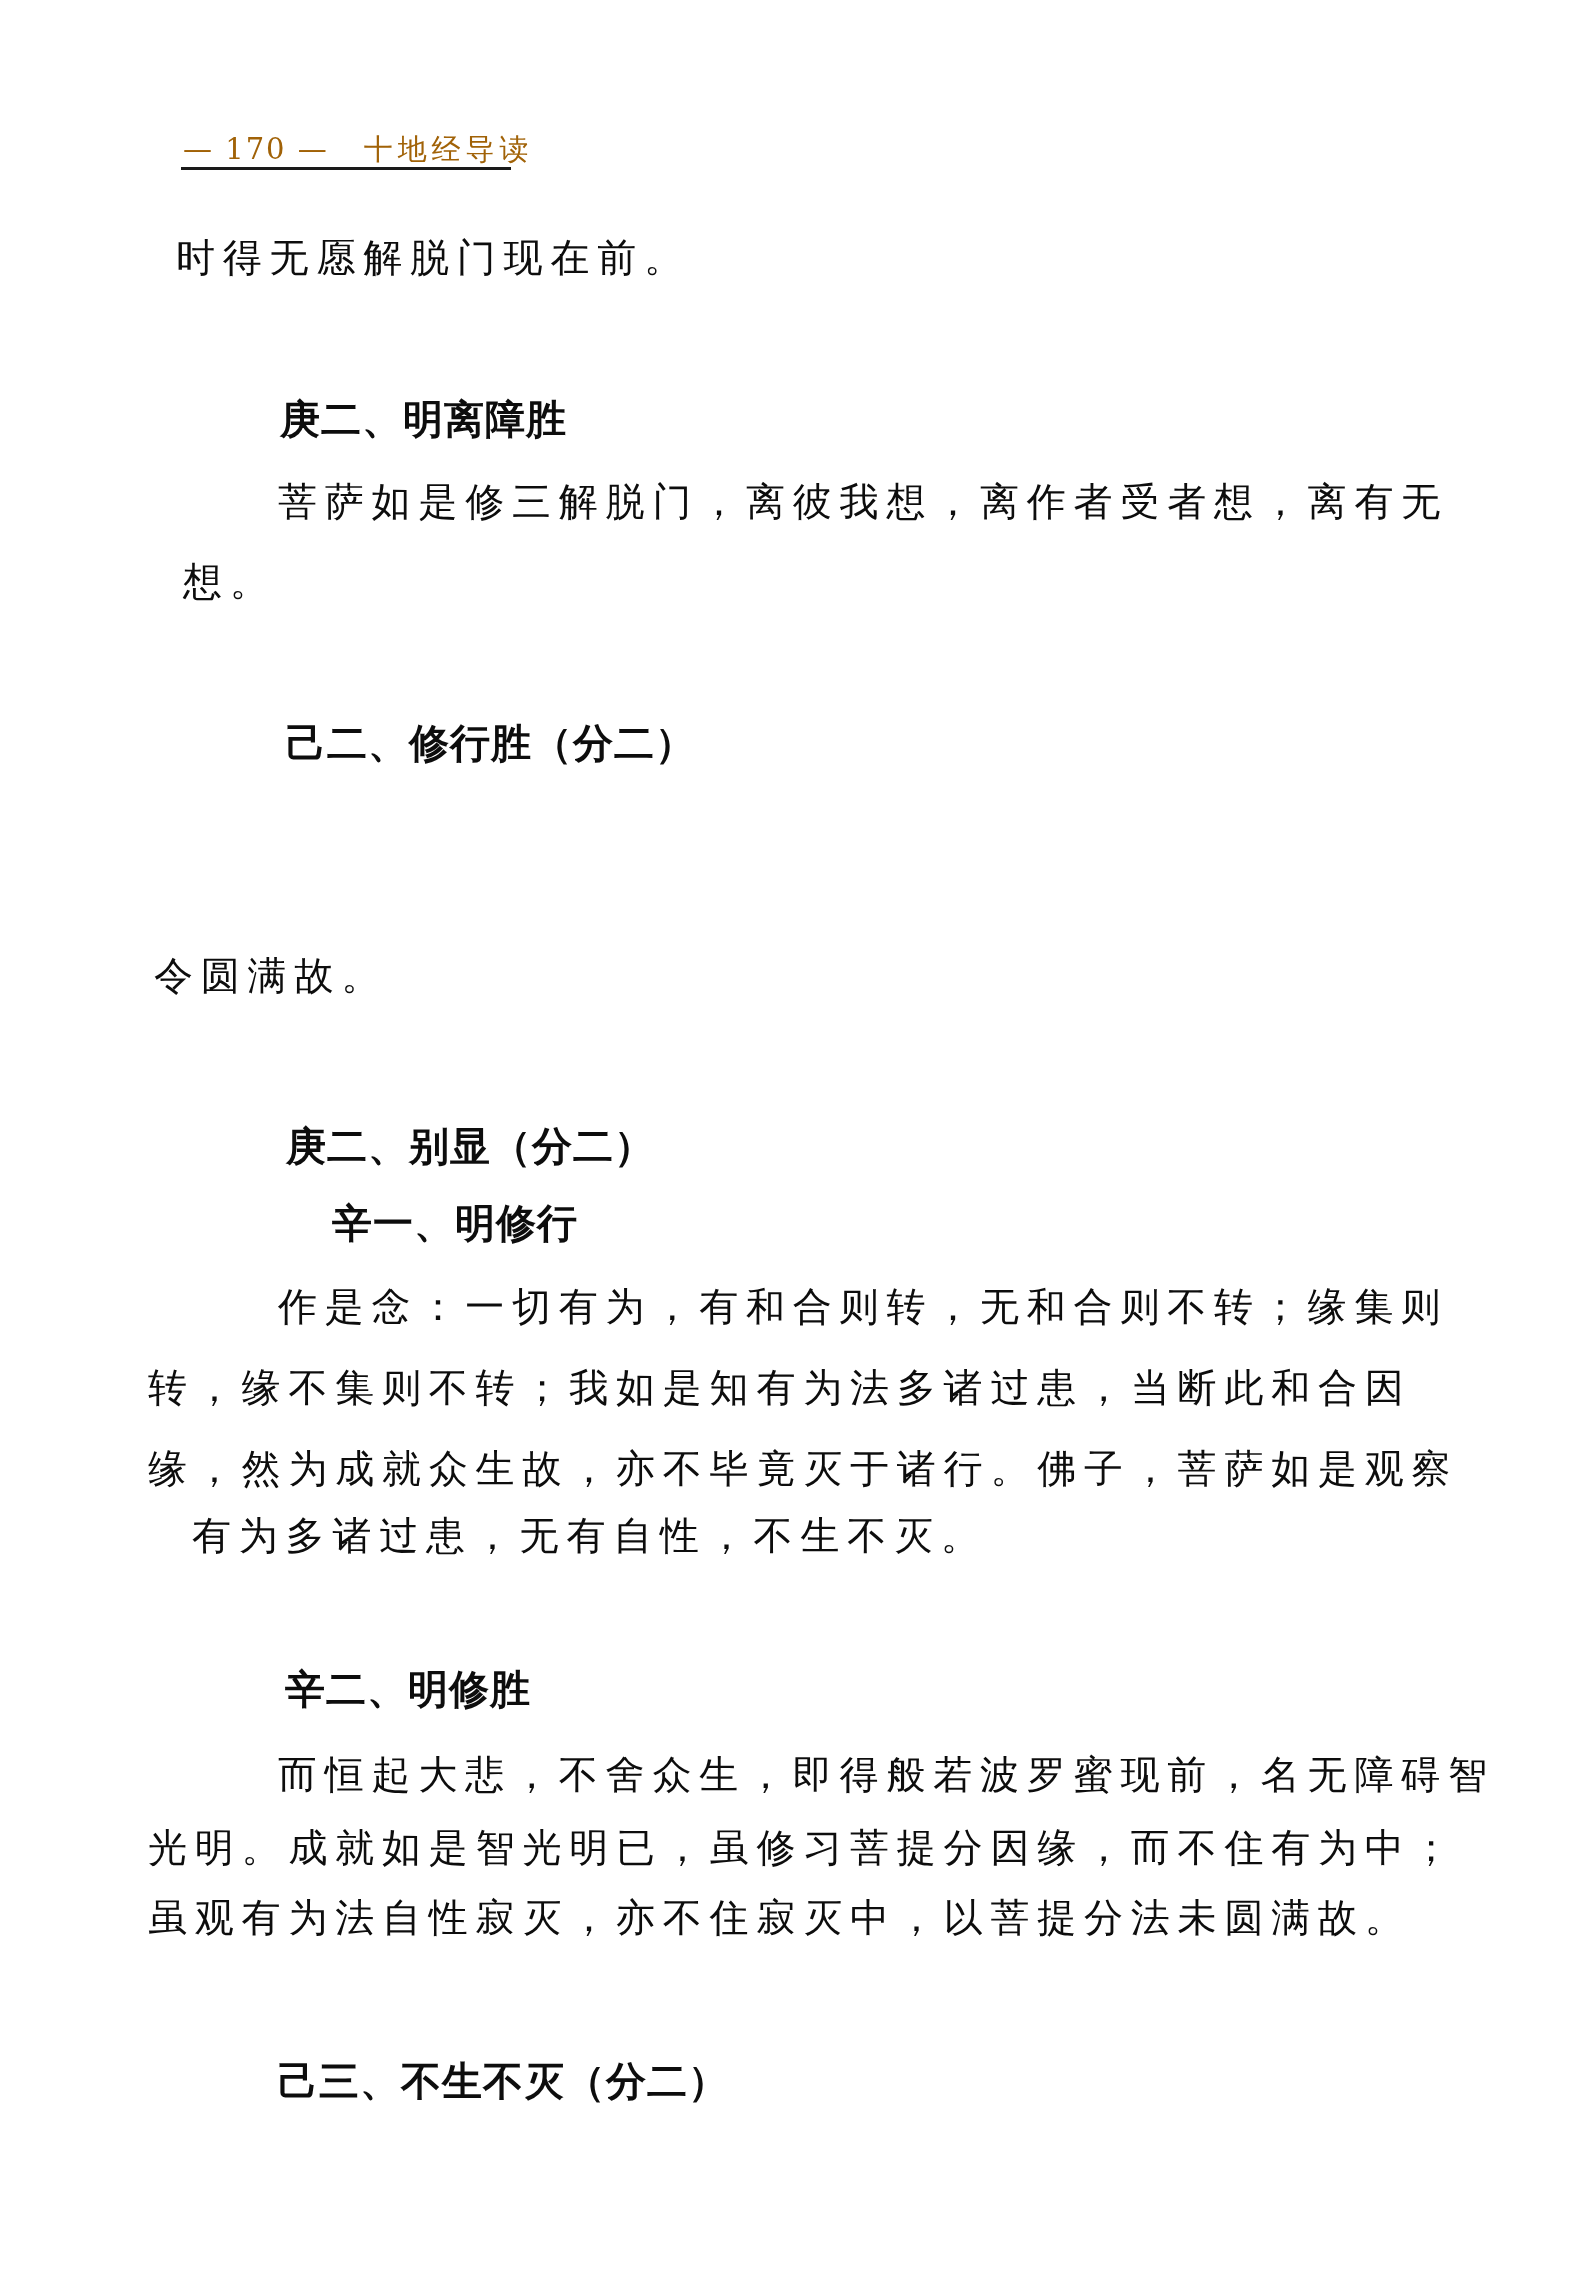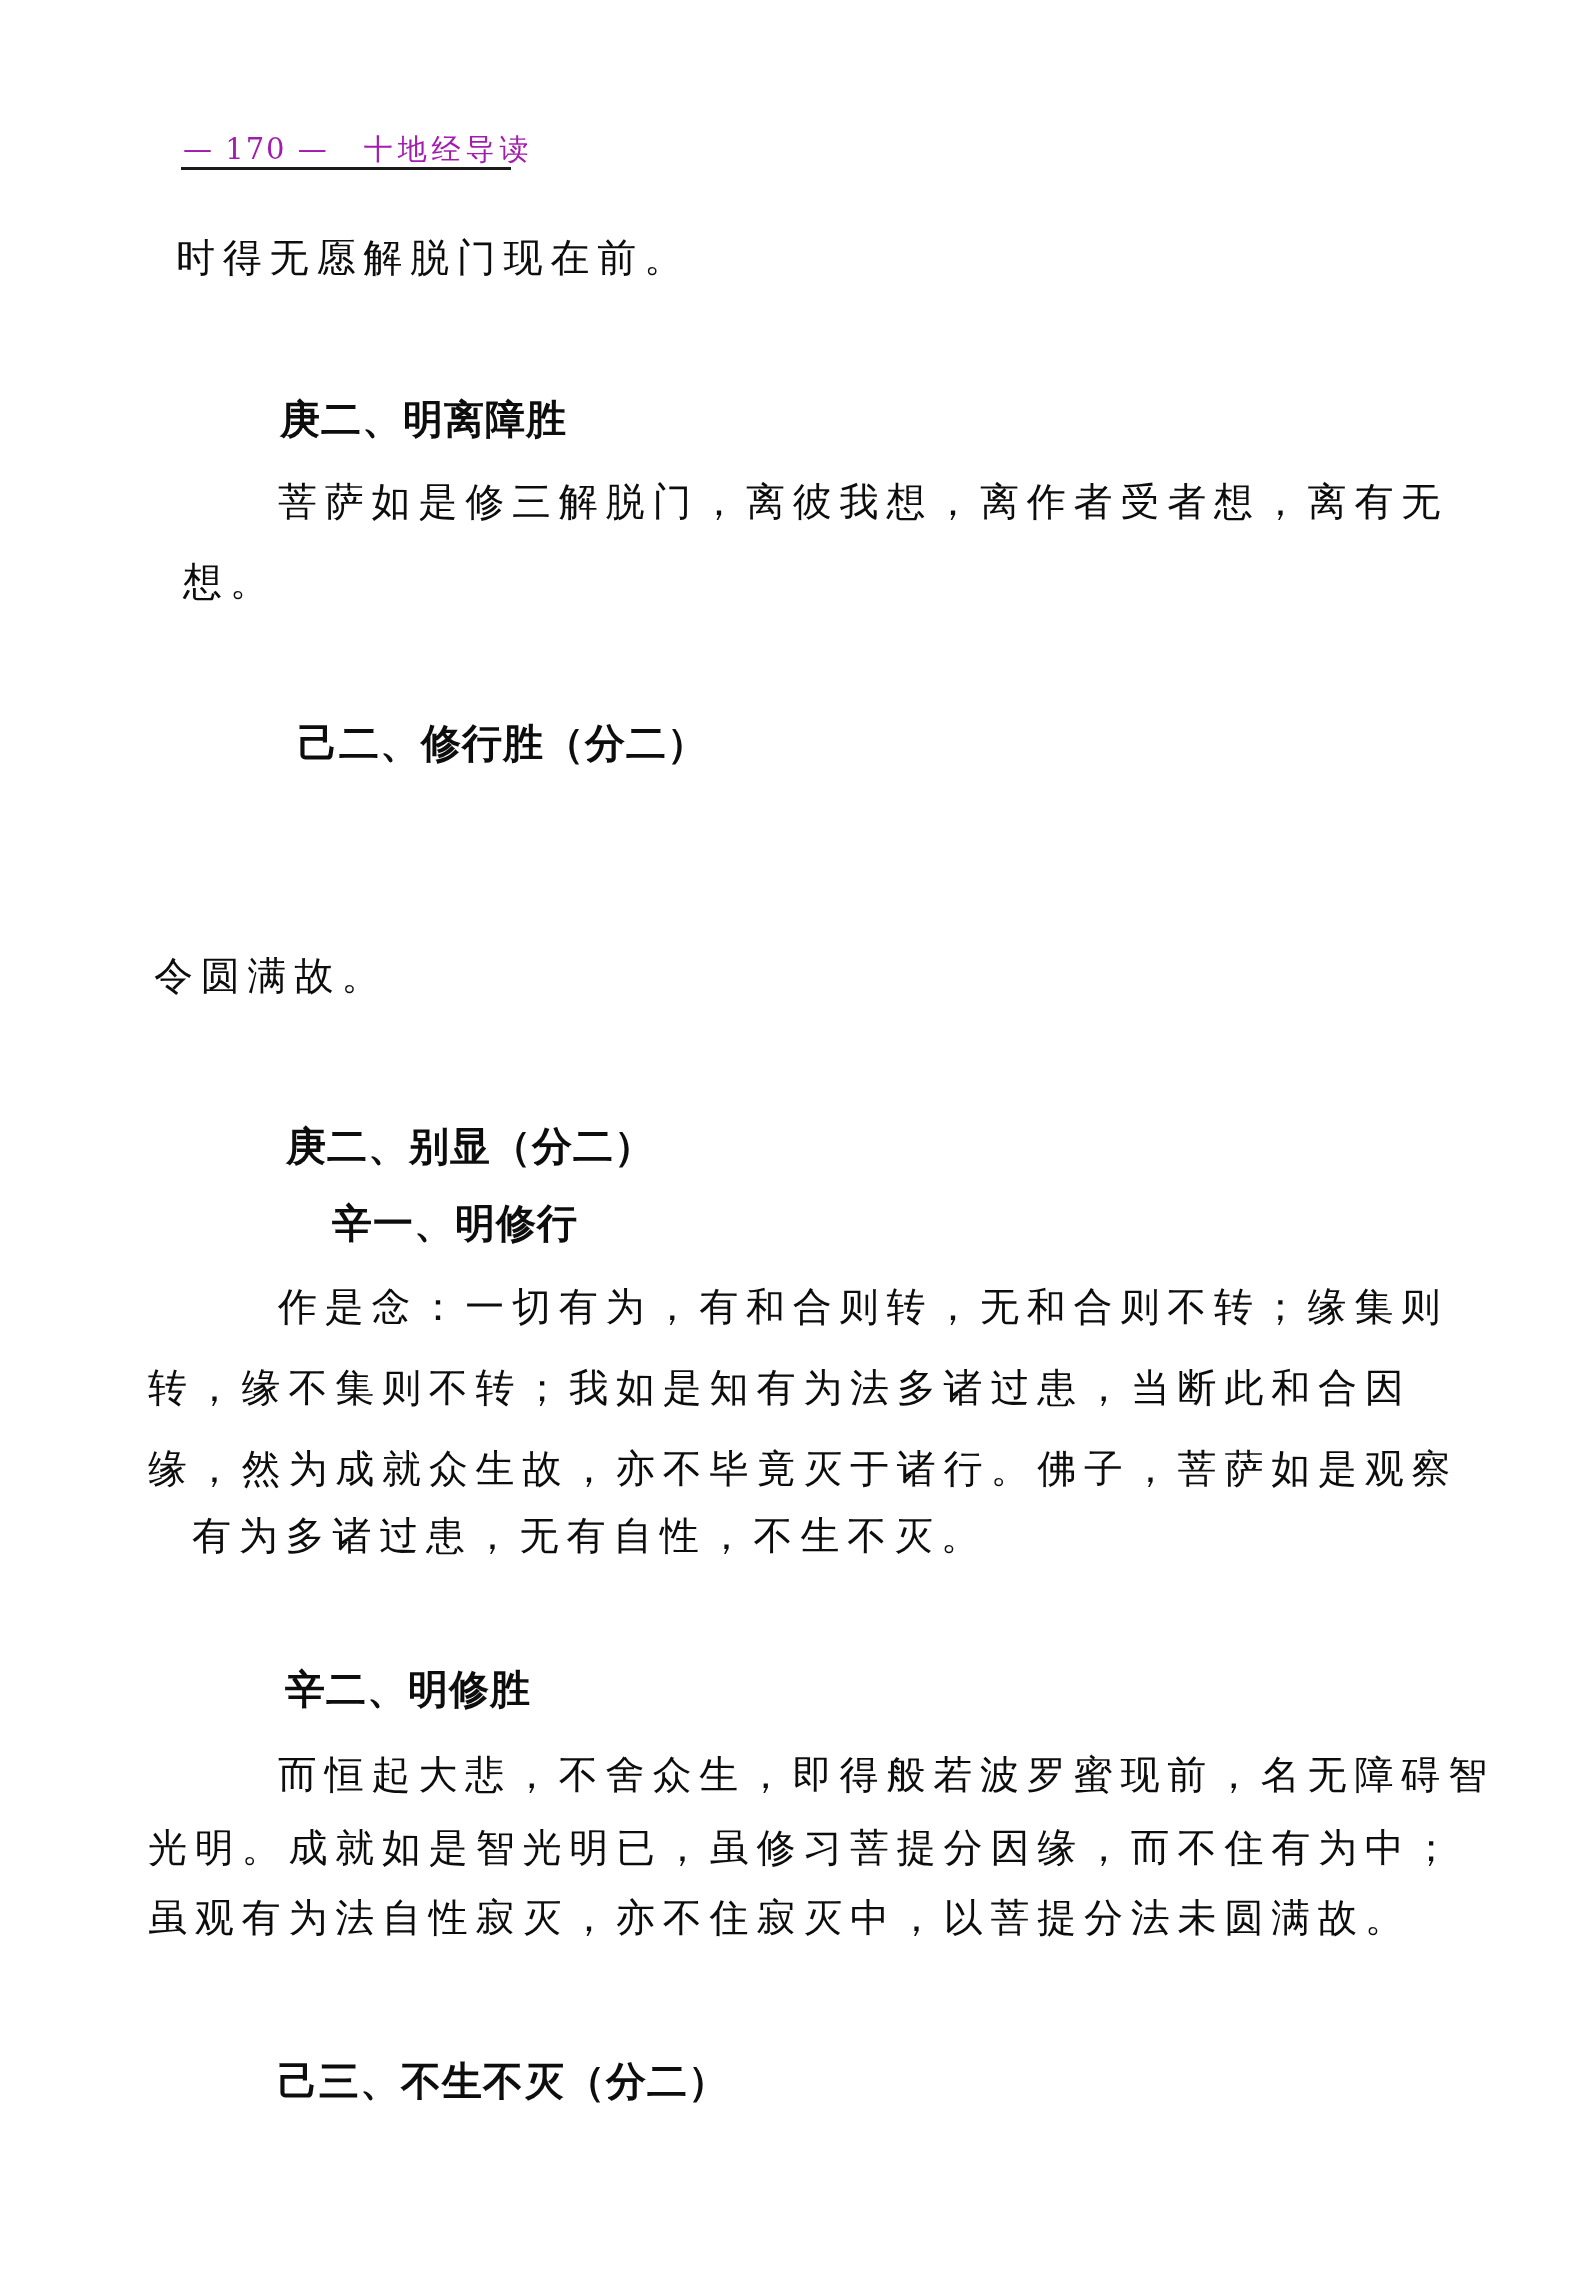--- a/index.html
+++ b/index.html
@@ -19,21 +19,21 @@
   }
   .page-header {
     position: absolute;
     left: 183px;
     top: 130px;
     display: flex;
     align-items: baseline;
     gap: 35px;
     font-family: "DejaVu Serif", serif;
     font-size: 29px;
-    color: #a21caf;
+    color: #a16207;
     white-space: nowrap;
   }
   .page-header .page-num {
     letter-spacing: 2px;
   }
   .page-header .book-title {
     letter-spacing: 4.9px;
   }
   .header-rule {
     position: absolute;
@@ -71,21 +71,21 @@
   </div>
   <div class="header-rule"></div>
 
   <div class="ln body" style="left:176px;  top:232px;">时得无愿解脱门现在前。</div>
 
   <div class="ln heading" style="left:280px;  top:393px;">庚二、明离障胜</div>
 
   <div class="ln body" style="left:278px;  top:476px;">菩萨如是修三解脱门，离彼我想，离作者受者想，离有无</div>
   <div class="ln body" style="left:183px;  top:556px;">想。</div>
 
-  <div class="ln heading" style="left:286px;  top:717px;margin-left:12px;">己二、修行胜（分二）</div>
+  <div class="ln heading" style="left:286px;  top:717px;">己二、修行胜（分二）</div>
 
   <div class="ln body" style="left:154px;  top:950px;">令圆满故。</div>
 
   <div class="ln heading" style="left:286px;  top:1120px;">庚二、别显（分二）</div>
   <div class="ln heading" style="left:332px;  top:1197px;">辛一、明修行</div>
 
   <div class="ln body" style="left:278px;  top:1281px;">作是念：一切有为，有和合则转，无和合则不转；缘集则</div>
   <div class="ln body" style="left:148px;  top:1362px;">转，缘不集则不转；我如是知有为法多诸过患，当断此和合因</div>
   <div class="ln body" style="left:148px;  top:1443px;">缘，然为成就众生故，亦不毕竟灭于诸行。佛子，菩萨如是观察</div>
   <div class="ln body" style="left:148px;  top:1510px;margin-left:44px;">有为多诸过患，无有自性，不生不灭。</div>

